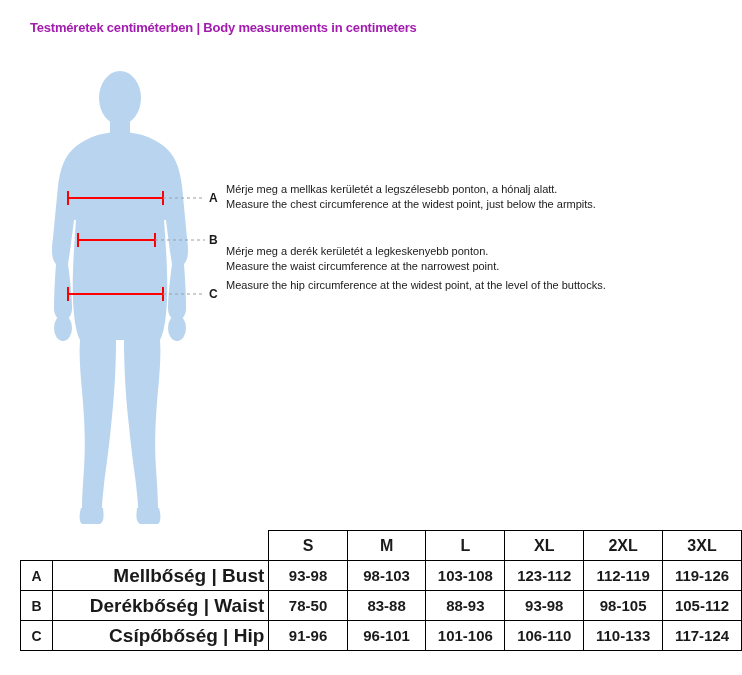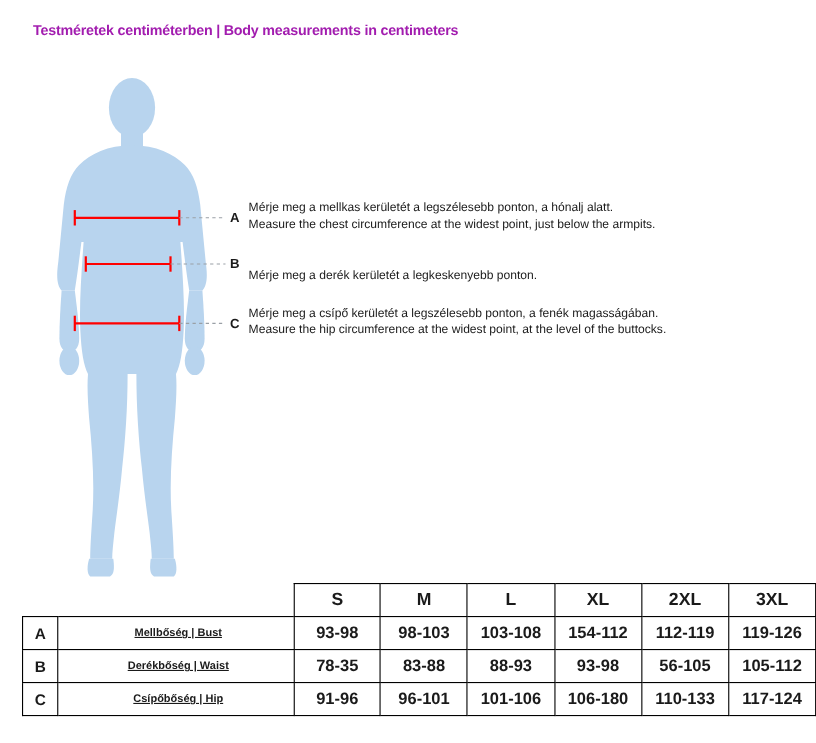--- a/index.html
+++ b/index.html
@@ -85,24 +85,23 @@
   }
   .size-table .corner-blank {
     border: none;
     background: transparent;
   }
   .size-table .col-letter {
     width: 24px;
   }
   .size-table .col-name {
     width: 208px;
-    text-align: center;
+    text-align: right;
     padding-left: 8px;
-    font-size: 10px;
-    text-decoration: underline;
+    font-size: 19px;
   }
   .size-table .col-size {
     width: 72px;
     font-size: 15px;
   }
   .size-table thead th.col-size {
     font-size: 16px;
   }
 </style>
 </head>
@@ -182,24 +181,24 @@
     <div class="mrow-label" style="left:209px; top:233px;">B</div>
     <div class="mrow-label" style="left:209px; top:287px;">C</div>
 
     <div class="mtext" style="left:226px; top:182px;">
       <span class="l1">Mérje meg a mellkas kerületét a legszélesebb ponton, a hónalj alatt.</span>
       <span class="l2">Measure the chest circumference at the widest point, just below the armpits.</span>
     </div>
 
     <div class="mtext" style="left:226px; top:224px;margin-top:20px;">
       <span class="l1">Mérje meg a derék kerületét a legkeskenyebb ponton.</span>
+      <span class="l2">Measure the waist circumference at the narrowest point.</span>
     </div>
 
     <div class="mtext" style="left:226px; top:278px;">
-      <span class="l1">Mérje meg a csípő kerületét a legszélesebb ponton, a fenék magasságában.</span>
       <span class="l2">Measure the hip circumference at the widest point, at the level of the buttocks.</span>
     </div>
   </div>
 
   <table class="size-table">
     <thead>
       <tr>
         <th class="corner-blank"></th>
         <th class="corner-blank"></th>
         <th class="col-size">S</th>
@@ -210,40 +209,40 @@
         <th class="col-size">3XL</th>
       </tr>
     </thead>
     <tbody>
       <tr>
         <td class="col-letter">A</td>
         <td class="col-name">Mellbőség | Bust</td>
         <td class="col-size">93-98</td>
         <td class="col-size">98-103</td>
         <td class="col-size">103-108</td>
-        <td class="col-size">154-112</td>
+        <td class="col-size">123-112</td>
         <td class="col-size">112-119</td>
         <td class="col-size">119-126</td>
       </tr>
       <tr>
         <td class="col-letter">B</td>
         <td class="col-name">Derékbőség |  Waist</td>
-        <td class="col-size">78-35</td>
+        <td class="col-size">78-50</td>
         <td class="col-size">83-88</td>
         <td class="col-size">88-93</td>
         <td class="col-size">93-98</td>
-        <td class="col-size">56-105</td>
+        <td class="col-size">98-105</td>
         <td class="col-size">105-112</td>
       </tr>
       <tr>
         <td class="col-letter">C</td>
         <td class="col-name">Csípőbőség  |  Hip</td>
         <td class="col-size">91-96</td>
         <td class="col-size">96-101</td>
         <td class="col-size">101-106</td>
-        <td class="col-size">106-180</td>
+        <td class="col-size">106-110</td>
         <td class="col-size">110-133</td>
         <td class="col-size">117-124</td>
       </tr>
     </tbody>
   </table>
 
 </div>
 
 </body></html>

